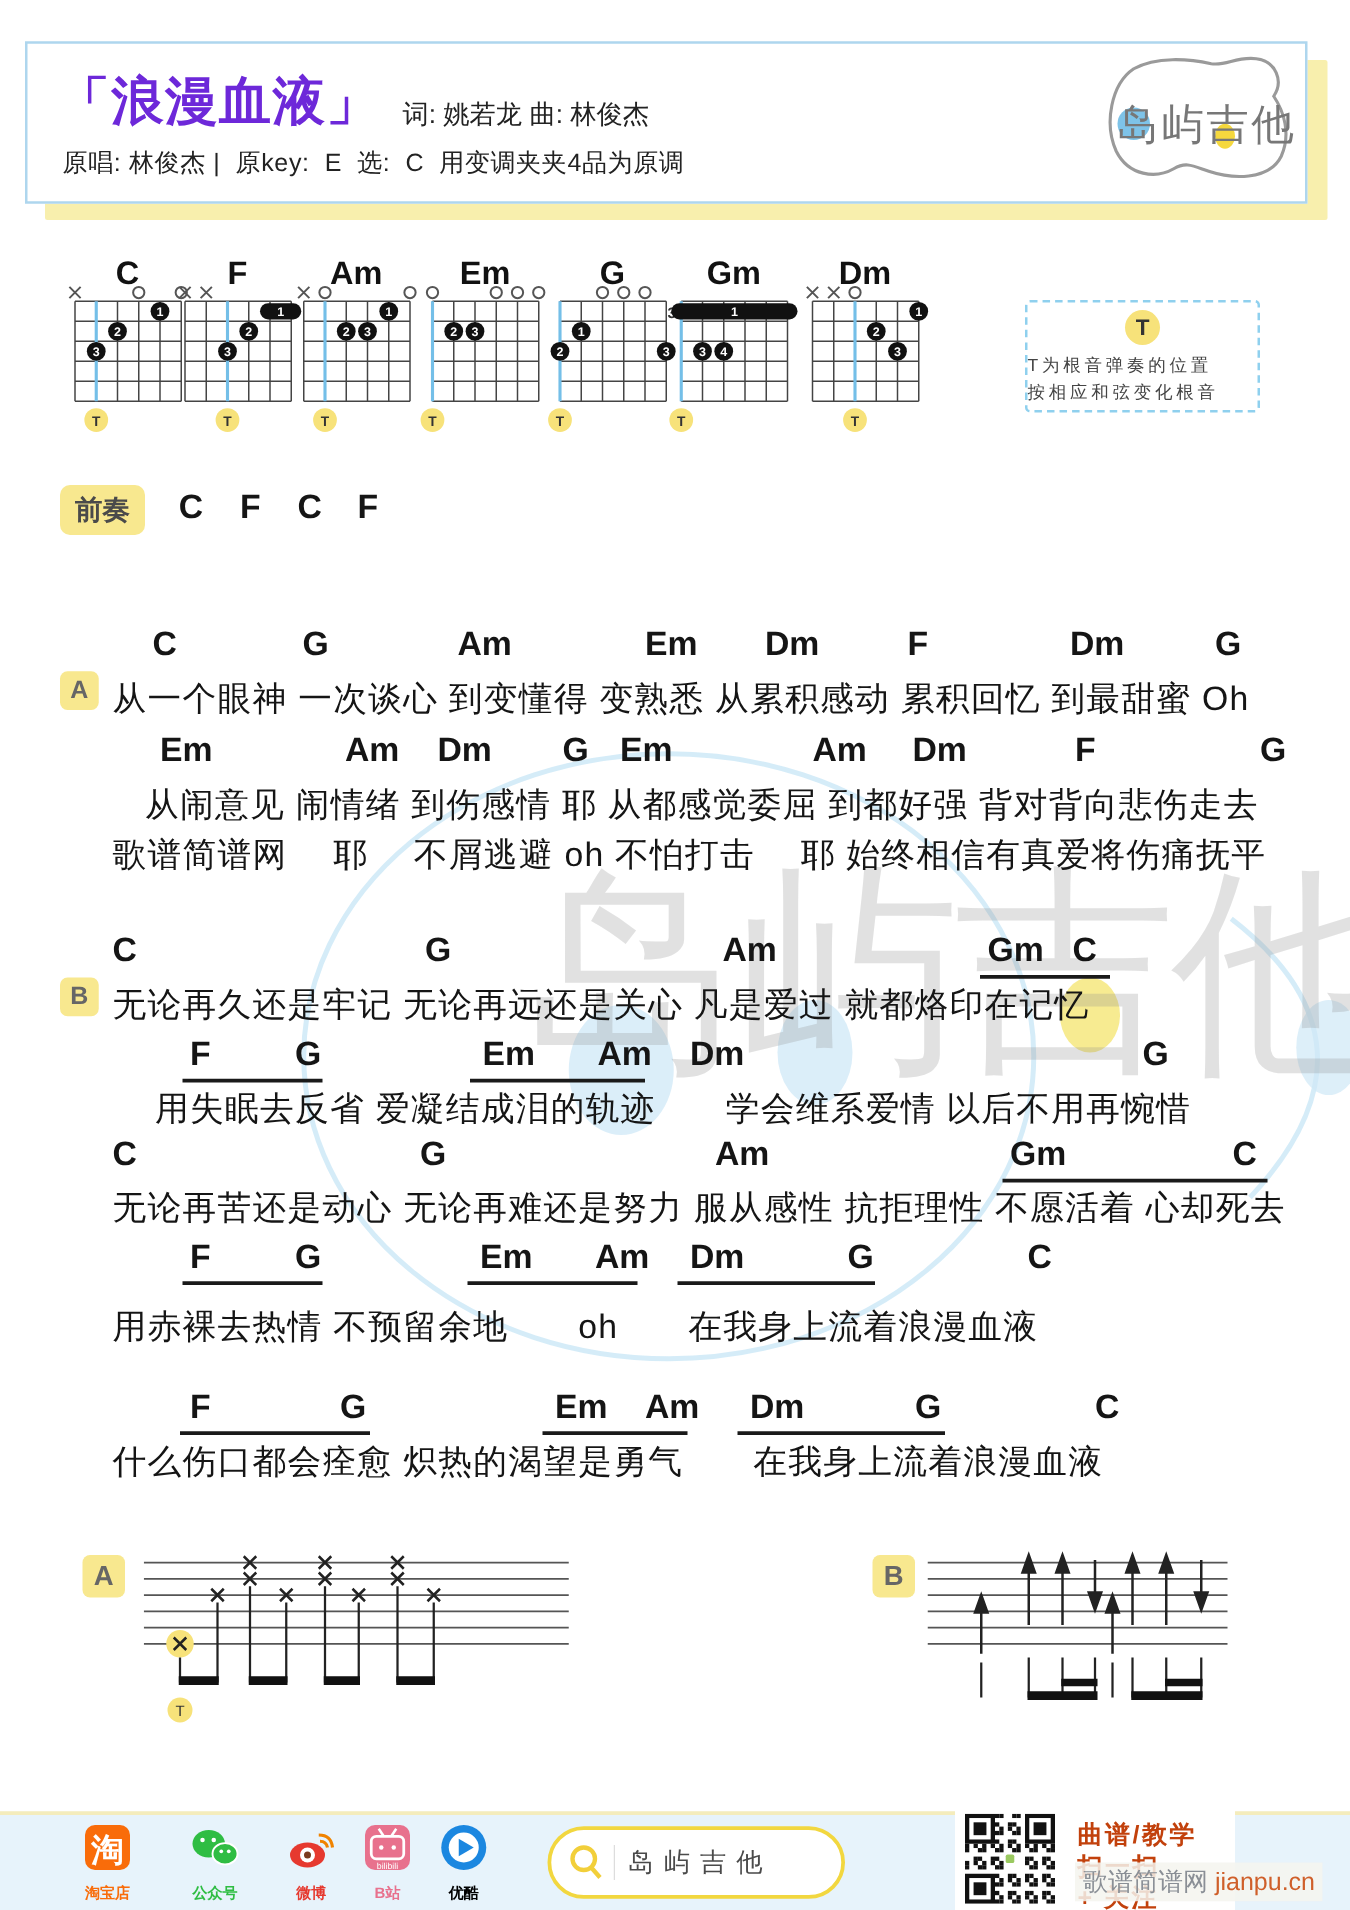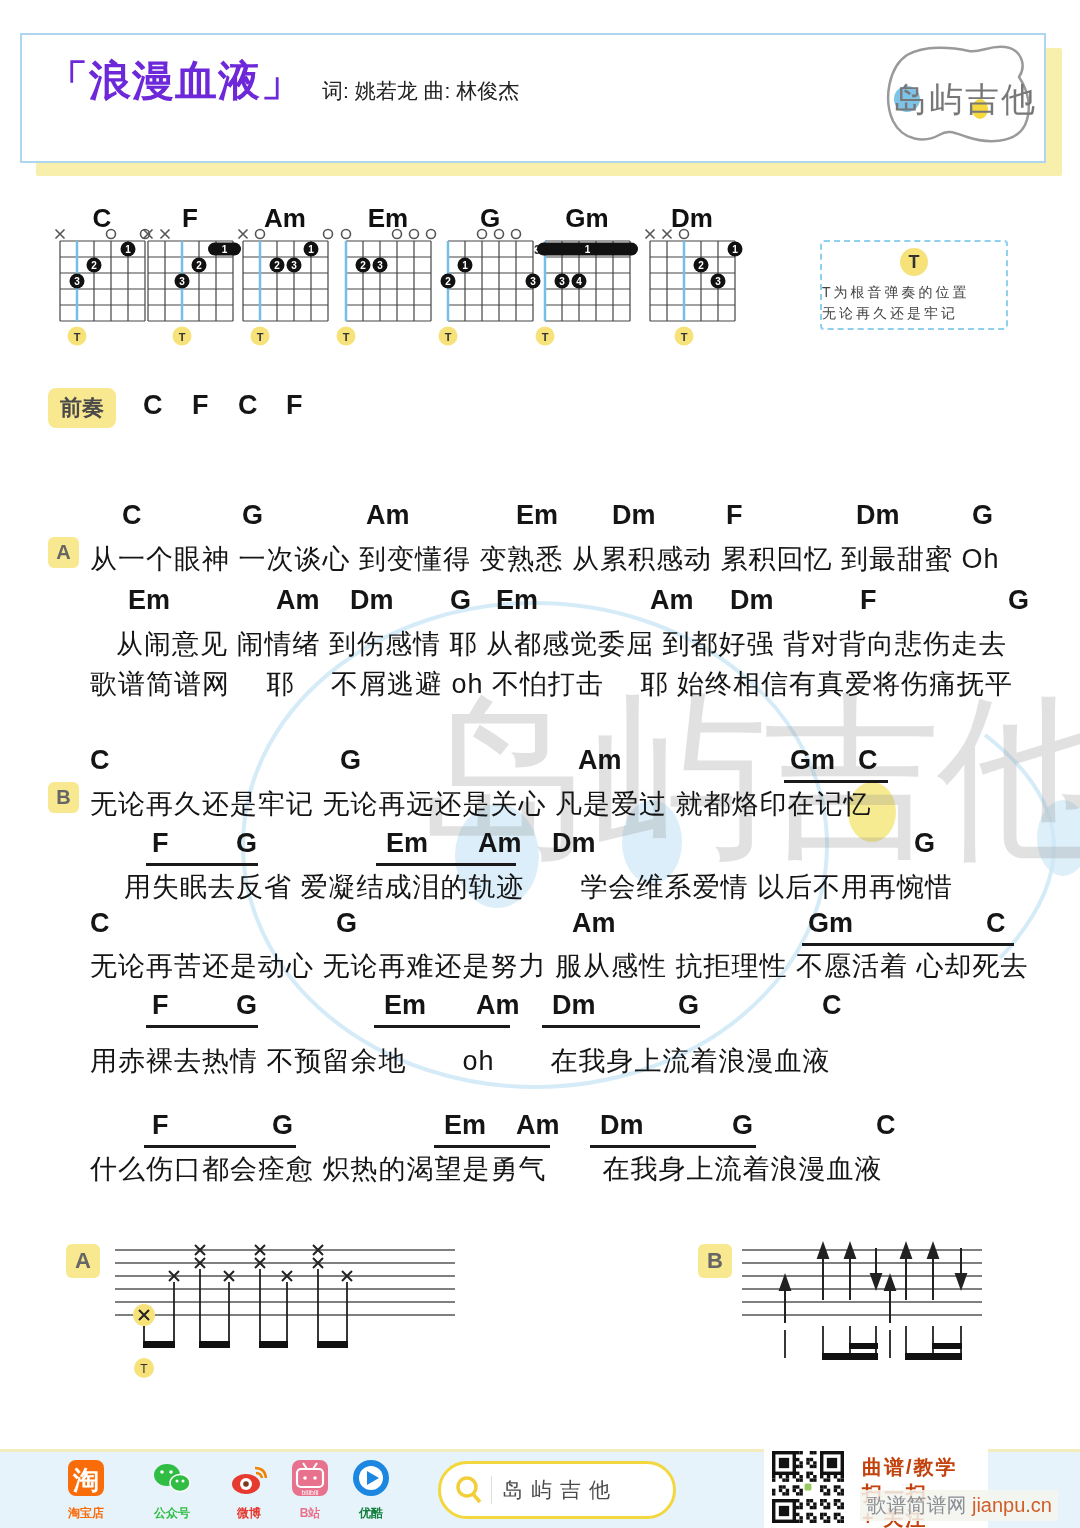--- a/index.html
+++ b/index.html
@@ -59,20 +59,21 @@
     <ellipse cx="872" cy="812" rx="24" ry="30" fill="#f6e87e" opacity="0.85"></ellipse>
   </svg>
   <div class="z wm-text">岛屿吉他</div>
 
   <div class="content">
 
     <div class="z hdr-shadow"></div>
     <div class="z hdr-box">
       <div class="z hdr-title">「浪漫血液」</div>
       <div class="z hdr-credits">词: 姚若龙 曲: 林俊杰</div>
+      <div class="z hdr-line2">原唱: 林俊杰 |  原key:  E  选:  C  用变调夹夹4品为原调</div>
       <svg class="z" style="left:855px;top:2px;" width="160" height="120" viewBox="0 0 160 120">
         <path d="M 30 18 C 12 30 6 62 16 84 C 26 104 48 106 62 98 C 72 92 78 96 90 100 C 108 106 138 108 148 88 C 156 70 150 52 142 40 C 150 28 144 12 128 10 C 112 8 104 16 92 14 C 74 10 48 8 30 18" fill="none" stroke="#9a9a9a" stroke-width="2.5"></path>
         <circle cx="30" cy="62" r="13" fill="#7ec3e8"></circle>
         <ellipse cx="103" cy="72" rx="8" ry="10" fill="#f5d83e"></ellipse>
         <text x="16" y="74" font-size="34" fill="#777" letter-spacing="2">岛屿吉他</text>
       </svg>
     </div>
 
     <div class="z" id="chordRow" style="left:0;top:0;">
         <svg width="120" height="146" viewBox="0 0 120 146" style="position:absolute;left:42px;top:205px;overflow:visible;">
@@ -258,21 +259,21 @@
           <path d="M30.5 24.5 L39.5 33.5 M30.5 33.5 L39.5 24.5" stroke="#555" stroke-width="1.6" fill="none"></path>
           <circle cx="52" cy="29" r="4.5" fill="none" stroke="#555" stroke-width="1.6"></circle>
           <circle cx="52" cy="131" r="9.5" fill="#f7e27a"></circle>
           <text x="52" y="135.5" font-size="11" fill="#333" text-anchor="middle" font-weight="bold">T</text>
         </svg>
       </div>
 
     <div class="z tbox">
       <div class="tcirc">T</div>
       <div class="tl tl1">T为根音弹奏的位置</div>
-      <div class="tl tl2">无论再久还是牢记</div>
+      <div class="tl tl2">按相应和弦变化根音</div>
     </div>
 
     <div class="badge intro-badge" style="left:48px;top:388px;">前奏</div>
     <span class="chord-label" style="left:143px;top:390px;">C</span>
     <span class="chord-label" style="left:192px;top:390px;">F</span>
     <span class="chord-label" style="left:238px;top:390px;">C</span>
     <span class="chord-label" style="left:286px;top:390px;">F</span>
 
     <div id="lineHost">
         <div class="badge sec-badge z" style="left:48px;top:537px;">A</div>
@@ -462,21 +463,21 @@
             <line x1="29" y1="7" x2="25" y2="13" stroke="#fff" stroke-width="2"></line>
             <rect x="9" y="13" width="26" height="18" rx="4" fill="none" stroke="#fff" stroke-width="2.2"></rect>
             <circle cx="17" cy="22" r="1.8" fill="#fff"></circle>
             <circle cx="27" cy="22" r="1.8" fill="#fff"></circle>
             <text x="22" y="39" font-size="7" fill="#fff" text-anchor="middle">bilibili</text>
           </svg><div class="lbl" style="color: rgb(232, 113, 141);">B站</div></div>
         <div class="flink" style="left:333px;top:1456px;z-index:5;"><svg width="44" height="44" viewBox="0 0 44 44">
             <circle cx="22" cy="22" r="18" fill="#1b87e0"></circle>
             <circle cx="22" cy="22" r="12" fill="#fff"></circle>
             <polygon points="18,15 30,22 18,29" fill="#1b87e0"></polygon>
-          </svg><div class="lbl" style="color: #15803d;">优酷</div></div>
+          </svg><div class="lbl" style="color: #000000;">优酷</div></div>
       </div>
 
     <div class="z search-pill">
       <svg width="30" height="30" viewBox="0 0 30 30" style="margin-left:14px;">
         <circle cx="12" cy="12" r="9" fill="none" stroke="#f2cf3a" stroke-width="3.5"></circle>
         <line x1="18" y1="19" x2="25" y2="27" stroke="#f2cf3a" stroke-width="3.5"></line>
       </svg>
       <div class="search-div"></div>
       <span class="txt">岛屿吉他</span>
     </div>

